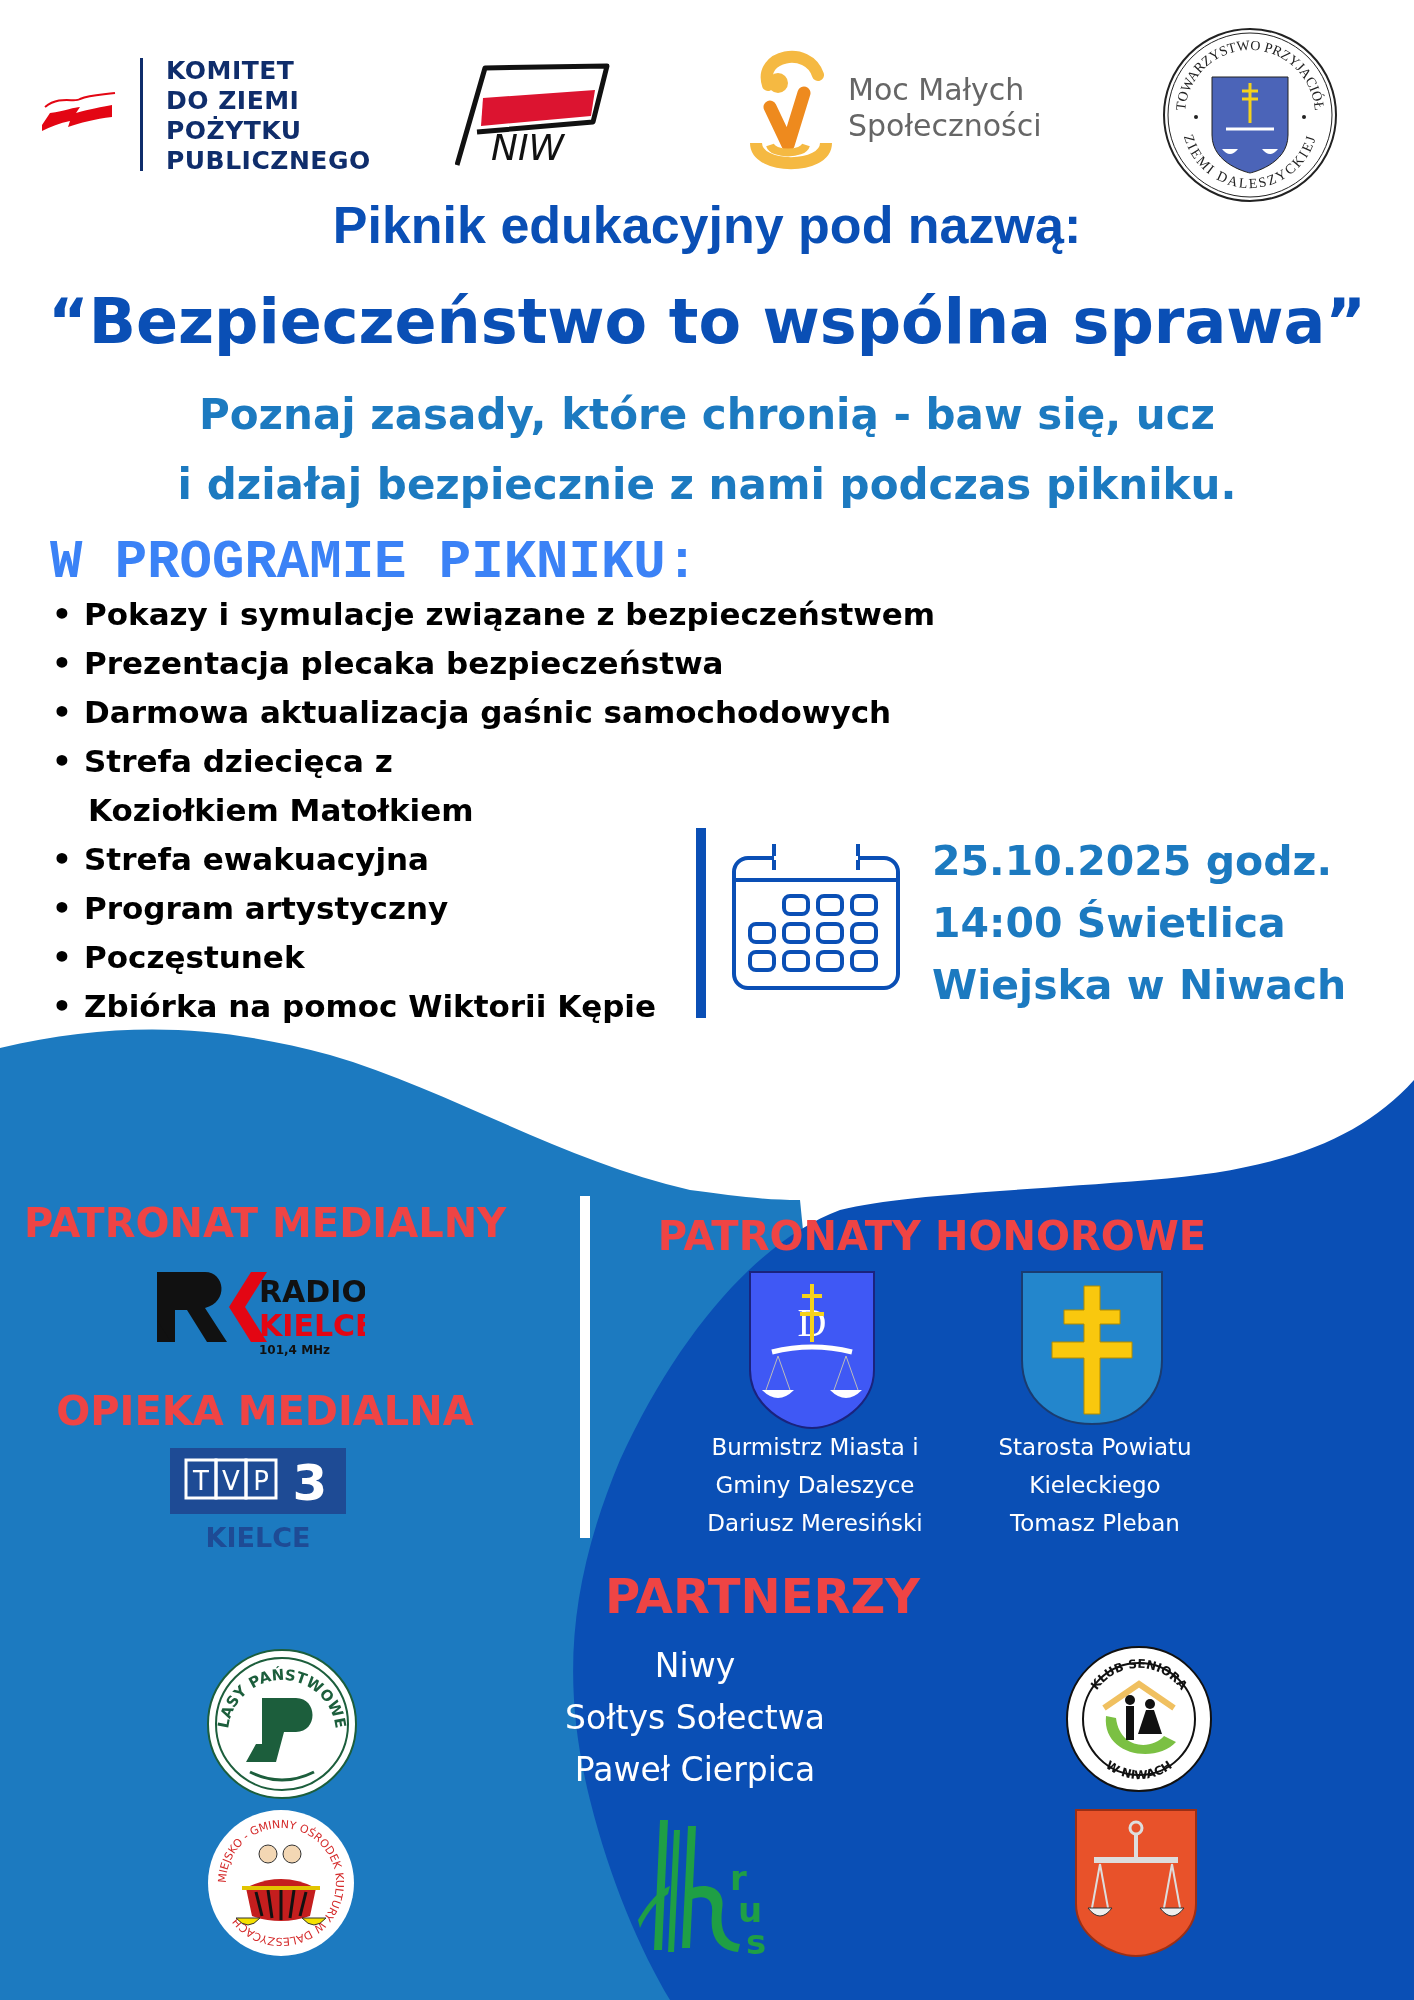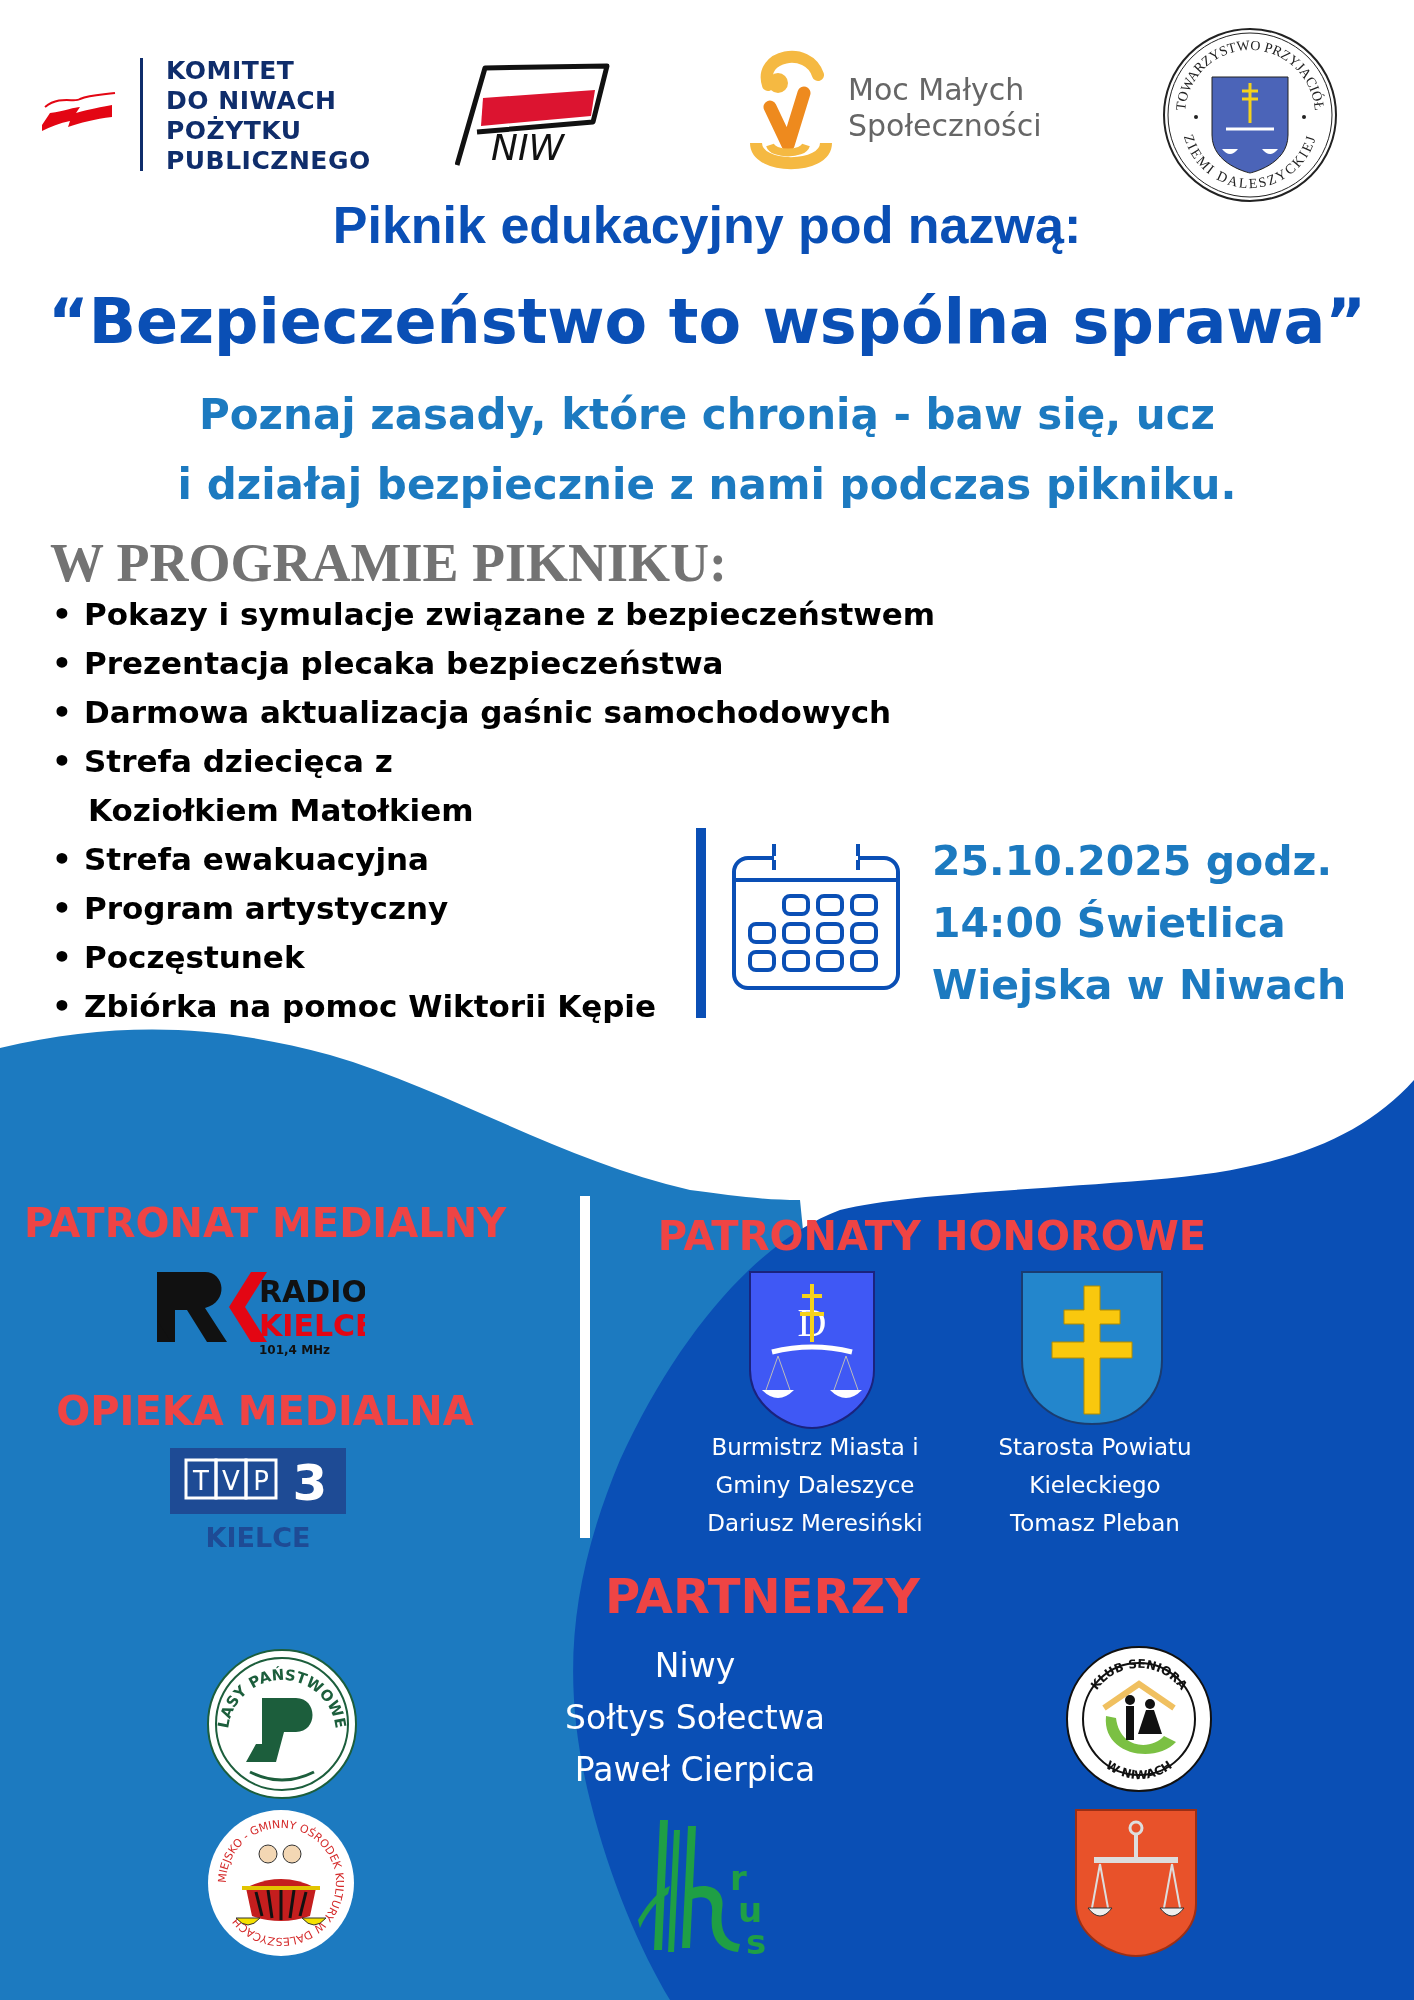--- a/index.html
+++ b/index.html
@@ -13,21 +13,21 @@
   .kpp-text { left:166px; top:56px; font-family:"DejaVu Sans", sans-serif; font-weight:bold; color:#0f2d6b; font-size:25px; line-height:30px; letter-spacing:0.5px; }
   .niw { left:455px; top:60px; }
   .mms { left:748px; top:45px; }
   .mms-text { left:848px; top:72px; color:#666666; font-family:"DejaVu Sans", sans-serif; font-size:30px; line-height:36px; }
   .tpzd { left:1160px; top:25px; }
 
   .title1 { left:0; width:1414px; top:192px; text-align:center; color:#0a4fb5; font-weight:bold; font-family:Liberation Sans, sans-serif; font-size:52px; line-height:66px; }
   .title2 { left:0; width:1414px; top:282px; text-align:center; color:#0a4fb5; font-weight:bold; font-family:"DejaVu Sans", sans-serif; font-size:62px; line-height:80px; }
   .subtitle { left:0; width:1414px; top:380px; text-align:center; color:#1c7ac0; font-weight:bold; font-family:"DejaVu Sans", sans-serif; font-size:42px; line-height:70px; }
 
-  .prog-heading { left:50px; top:532px; font-weight:bold; font-family:Liberation Serif, serif; font-size:54px; line-height:62px; color:#737373; }
+  .prog-heading { left:50px; top:532px; font-weight:bold; font-family:Liberation Mono, monospace; font-size:54px; line-height:62px; color:#3b82f6; }
   .prog-list { left:50px; top:590px; margin:0; padding:0; list-style:none; font-weight:bold; font-family:"DejaVu Sans", sans-serif; font-size:31px; line-height:49px; color:#000; }
   .prog-list li { position:relative; padding-left:34px; white-space:nowrap; }
   .prog-list li .bullet { position:absolute; left:2px; top:0; }
   .prog-list li.cont { padding-left:38px; }
 
   .event-bar { left:696px; top:828px; width:10px; height:190px; background:#0a4fb5; }
   .cal { left:730px; top:840px; }
   .event-text { left:932px; top:830px; color:#1c7ac0; font-weight:bold; font-family:"DejaVu Sans", sans-serif; font-size:41px; line-height:62px; }
 
   .white-h { color:#ef4444; font-weight:bold; font-family:"DejaVu Sans", sans-serif; }
@@ -62,21 +62,21 @@
   <path d="M1414,1080 C1360,1140 1280,1170 1150,1180 C1000,1192 900,1195 840,1210 C760,1240 680,1330 620,1460 C570,1580 560,1680 590,1800 C610,1880 640,1950 670,2000 L1414,2000 Z" fill="#0a4fb5"></path>
 </svg>
 
 <svg class="abs kpp" width="80" height="120" viewBox="0 0 80 120">
   <path d="M5,52 C20,40 35,48 40,44 C50,40 60,40 75,38" stroke="#e30613" stroke-width="2" fill="none"></path>
   <path d="M2,70 L10,58 C25,56 35,52 40,52 L36,58 C50,54 62,52 72,50 L72,62 C55,64 40,68 28,72 L30,66 C20,68 10,72 2,76 Z" fill="#e30613"></path>
 </svg>
 <div class="abs kpp-divider"></div>
 <div class="abs kpp-text">
   <div>KOMITET</div>
-  <div>DO NIWACH</div>
+  <div>DO ZIEMI</div>
   <div>POŻYTKU</div>
   <div>PUBLICZNEGO</div>
 </div>
 
 <svg class="abs niw" width="160" height="110" viewBox="0 0 160 110">
   <path d="M2,105 L30,8 L152,6 L138,62 L22,72" stroke="#111" stroke-width="5" fill="none" stroke-linejoin="round"></path>
   <path d="M28,38 L140,30 L136,56 L26,66 Z" fill="#dc1430"></path>
   <text x="36" y="100" font-family="DejaVu Sans, sans-serif" font-size="36" font-style="italic" fill="#111">NIW</text>
 </svg>
 

